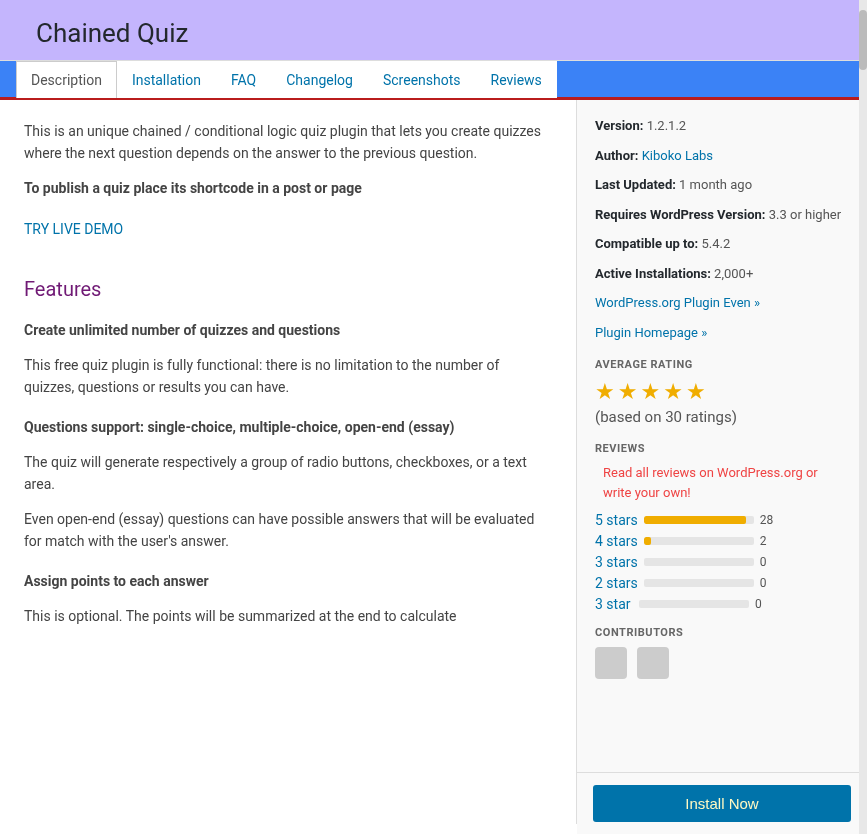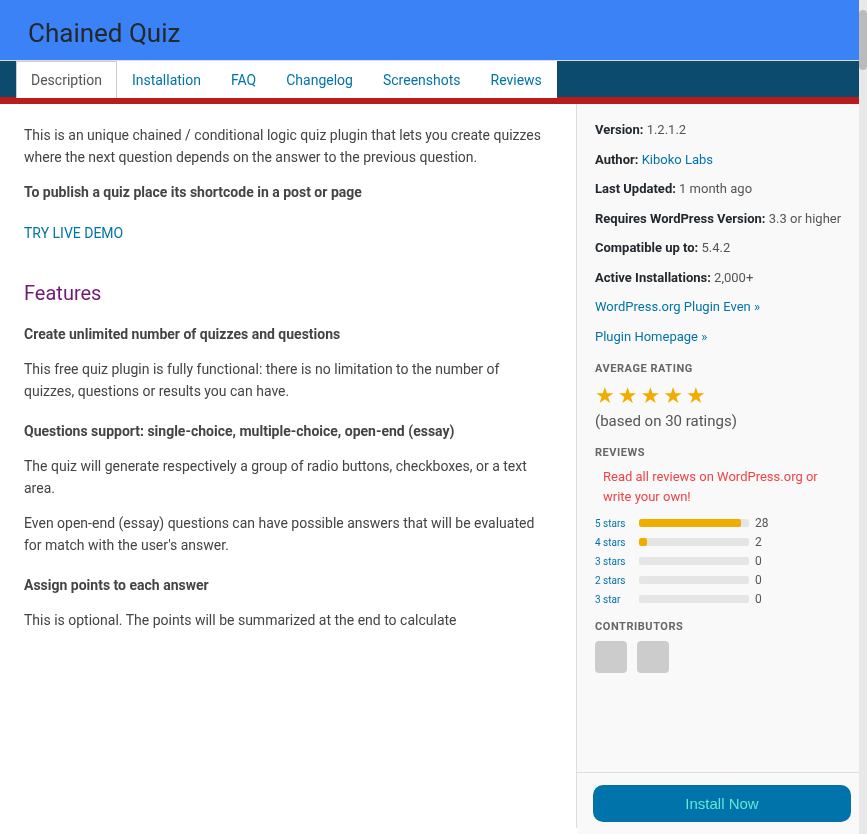--- a/index.html
+++ b/index.html
@@ -15,35 +15,35 @@
     }
     .page-wrapper {
       width: 867px;
       height: 834px;
       background: #fff;
       position: relative;
       overflow: hidden;
     }
     
     .plugin-header {
-      padding: 18px 20px 12px 28px;
-      background: #3b82f6;
+      padding: 18px 20px 12px 36px;
+      background: #c4b5fd;
       border-bottom: 1px solid #ddd;
     }
     .plugin-title {
       font-size: 26px;
       font-weight: 400;
       color: #23282d;
       margin-bottom: 0;
     }
     
     .tabs-bar {
       display: flex;
-      background: #0c4a6e;
-      border-bottom: 7px solid #b91c1c;
+      background: #3b82f6;
+      border-bottom: 3px solid #b91c1c;
       padding: 0 8px 0 16px;
     }
     .tab {
       padding: 10px 14px;
       cursor: pointer;
       font-size: 14px;
       color: #0073aa;
       border: 1px solid transparent;
       border-bottom: none;
       margin-bottom: -1px;
@@ -151,21 +151,21 @@
       margin-bottom: 12px;
     }
     .rating-bar-row {
       display: flex;
       align-items: center;
       margin-bottom: 5px;
       gap: 6px;
     }
     .bar-label {
       color: #0073aa;
-      font-size: 10px;
+      font-size: 14px;
       min-width: 38px;
       cursor: pointer;
       text-decoration: none;
     }
     .bar-track {
       width: 110px;
       height: 8px;
       background: #e5e5e5;
       border-radius: 2px;
       overflow: hidden;
@@ -231,26 +231,26 @@
       right: 0;
       width: 290px;
       padding: 12px 16px;
       background: #f9f9f9;
       border-top: 1px solid #ddd;
       display: flex;
       justify-content: flex-end;
     }
     .install-btn {
       background: #0073aa;
-      color: #5eead4;
+      color: #fef9c3;
       border: none;
       padding: 10px 22px;
       font-size: 15px;
       font-weight: 500;
-      border-radius: 10px;
+      border-radius: 3px;
       cursor: pointer;
       width: 100%;
       text-align: center;
     }
   </style>
 </head>
 <body>
 
 <div class="page-wrapper">
 

